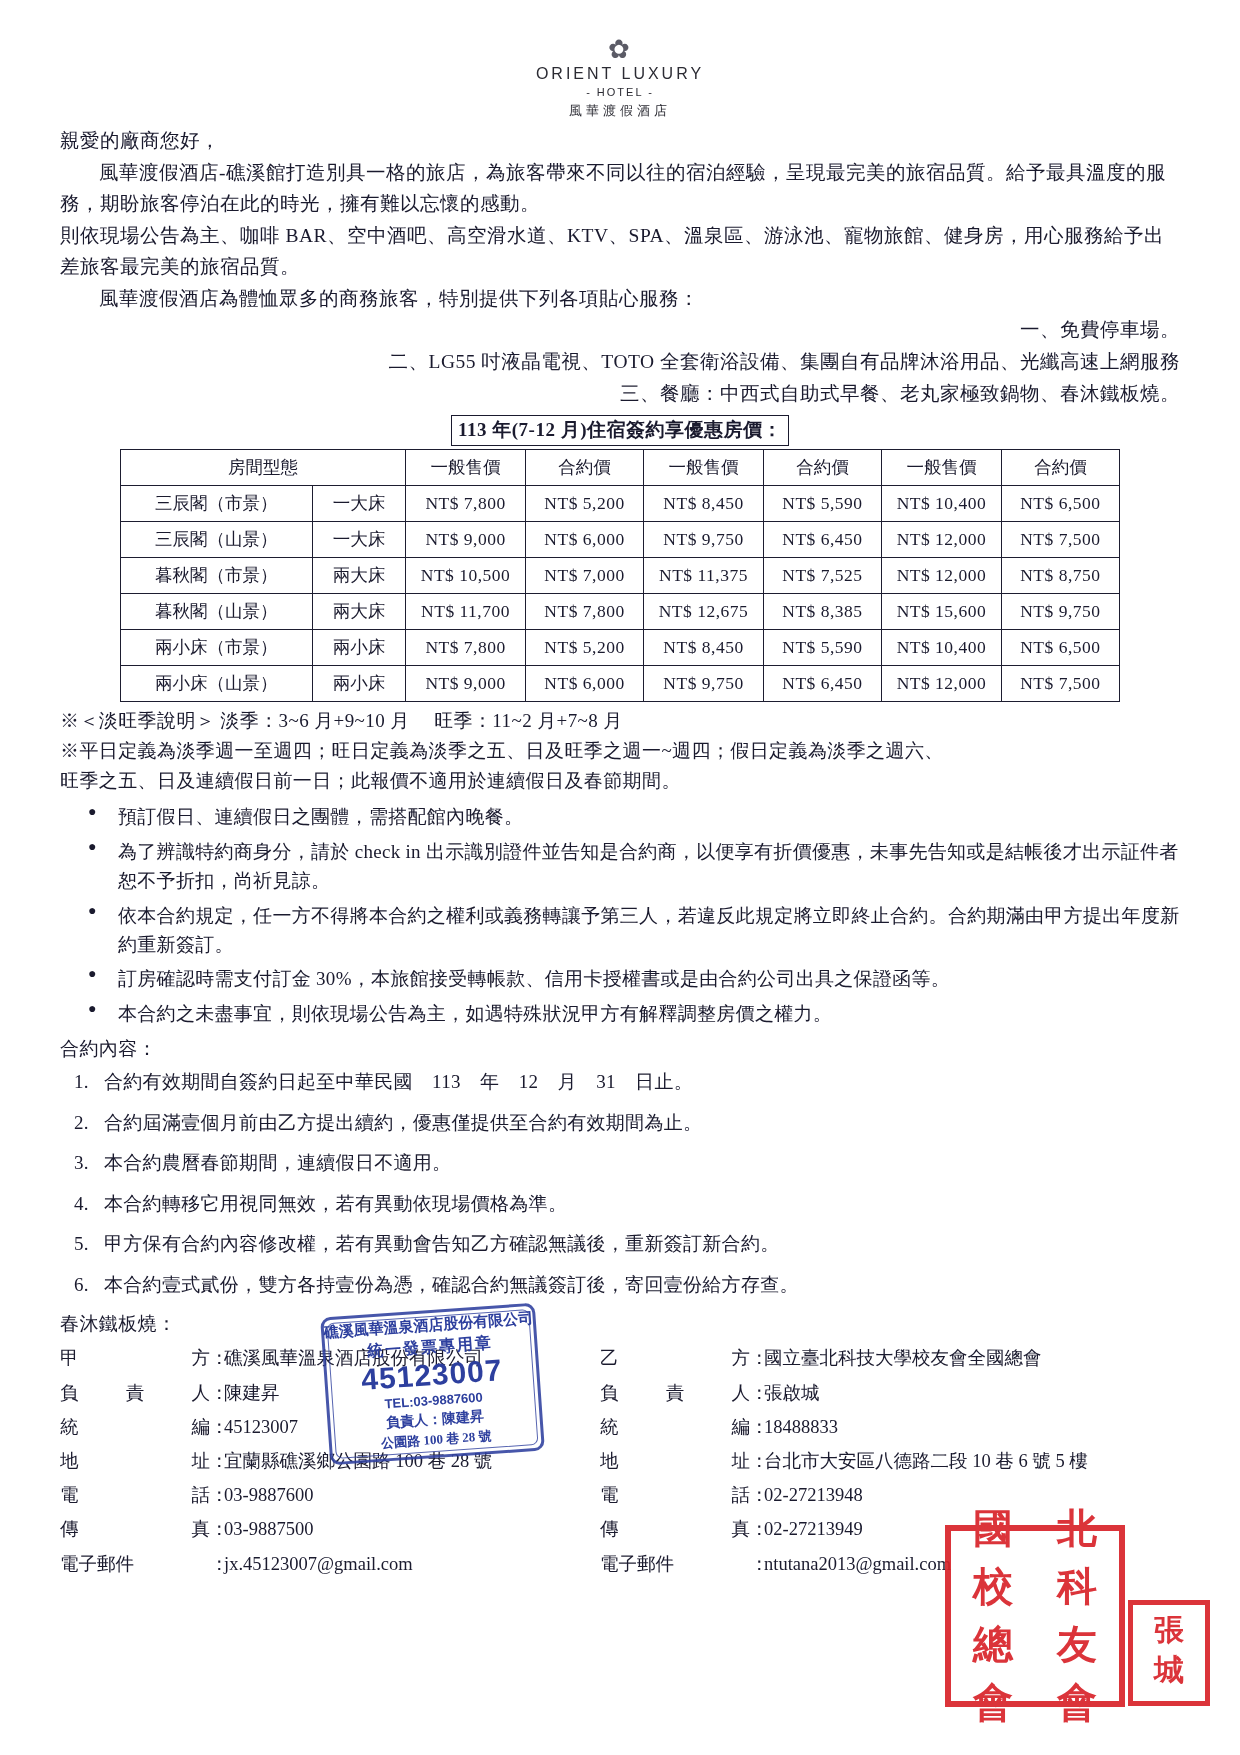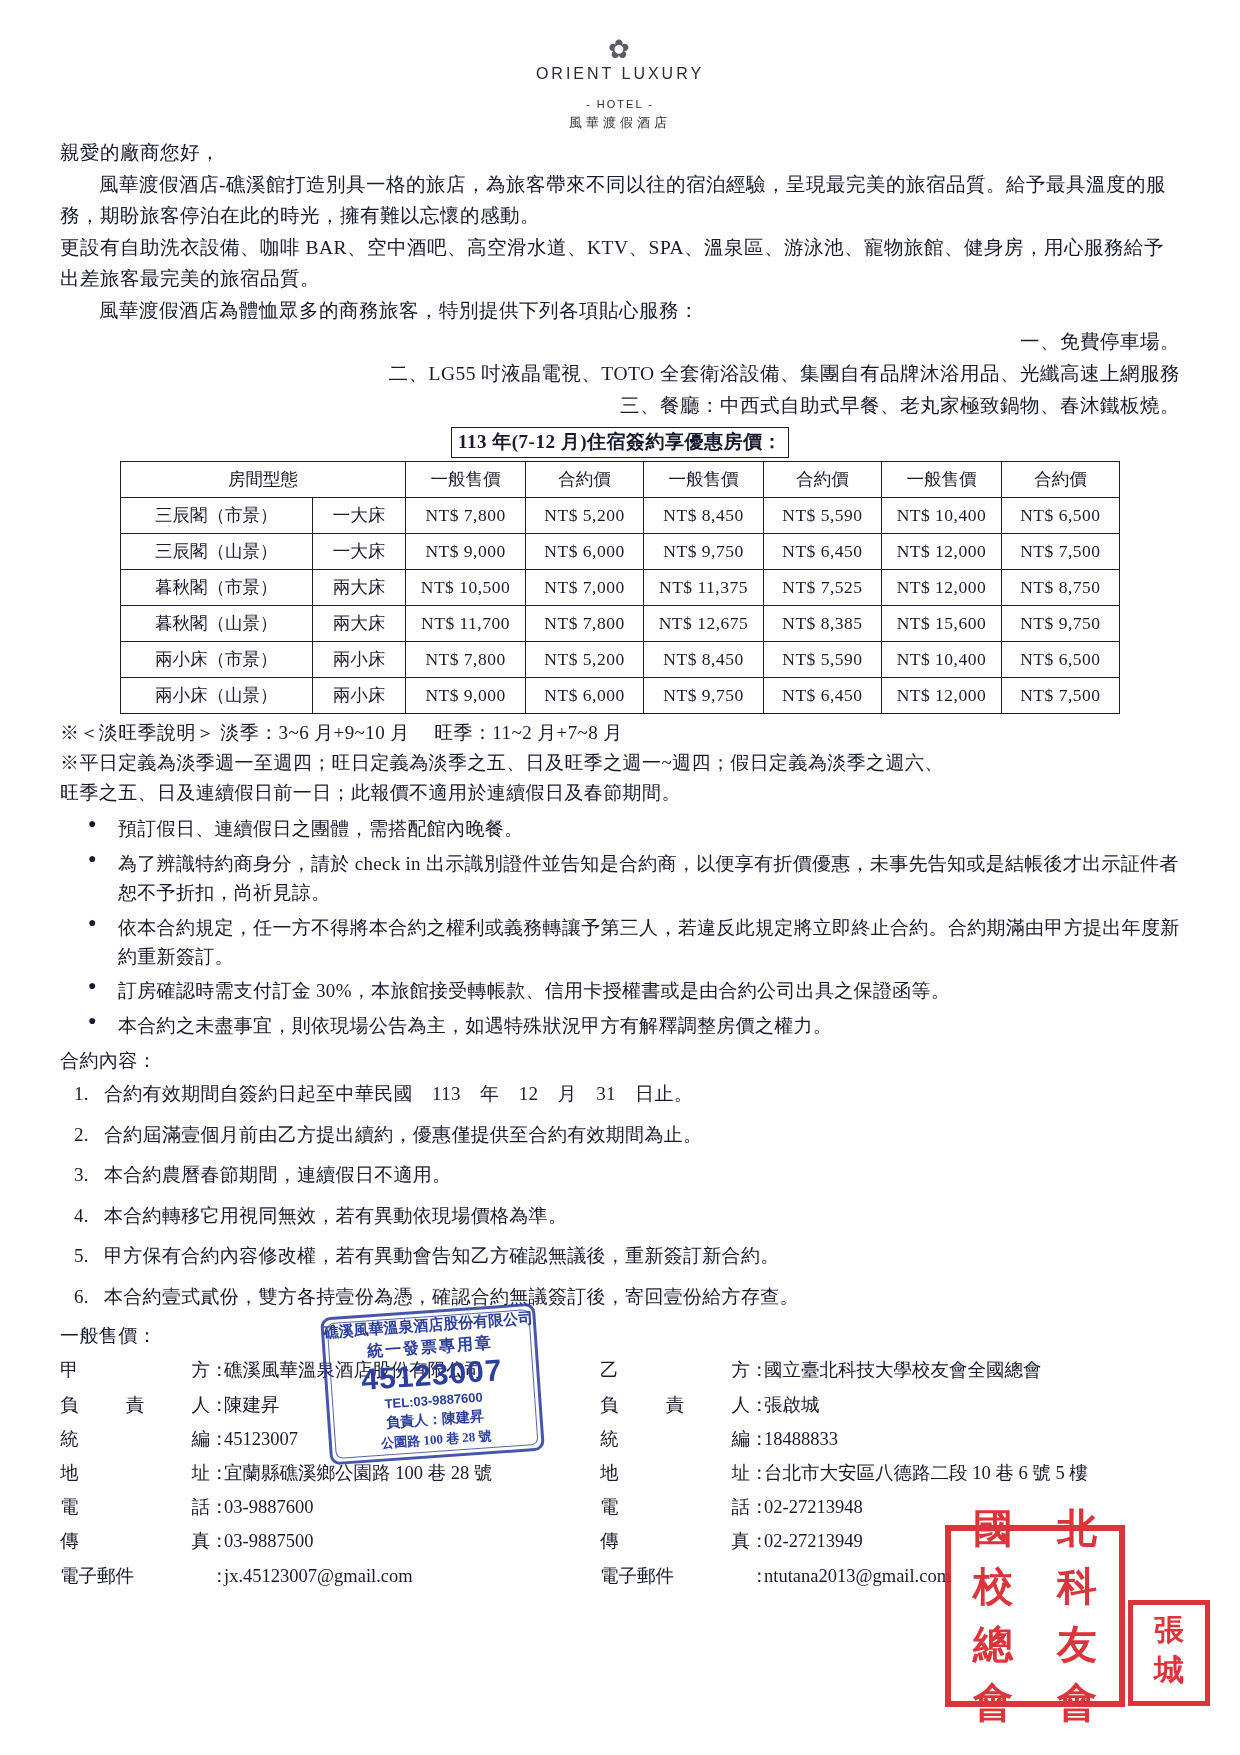--- a/index.html
+++ b/index.html
@@ -39,21 +39,21 @@
     font-family: "Liberation Sans", sans-serif;
     font-size: 16px;
     letter-spacing: 3px;
     color: #2b2b33;
   }
   .logo-sub {
     font-family: "Liberation Sans", sans-serif;
     font-size: 11px;
     letter-spacing: 2px;
     color: #2b2b33;
-    margin-top: 14px;
+    margin-top: 2px;
   }
   .logo-cn {
     font-size: 13px;
     letter-spacing: 4px;
     color: #2b2b33;
     margin-top: 3px;
   }
 
   
   .intro {
@@ -290,21 +290,21 @@
   <div class="logo-block">
     <div class="logo-mark">✿</div>
     <div class="logo-name">ORIENT LUXURY</div>
     <div class="logo-sub">- HOTEL -</div>
     <div class="logo-cn">風華渡假酒店</div>
   </div>
 
   <div class="intro">
     <p>親愛的廠商您好，</p>
     <p class="indent">風華渡假酒店-礁溪館打造別具一格的旅店，為旅客帶來不同以往的宿泊經驗，呈現最完美的旅宿品質。給予最具溫度的服務，期盼旅客停泊在此的時光，擁有難以忘懷的感動。</p>
-    <p>更設有自助洗衣設備、咖啡 BAR、空中酒吧、高空滑水道、KTV、SPA、溫泉區、游泳池、寵物旅館、健身房，用心服務給予出差旅客最完美的旅宿品質。</p>
+    <p>則依現場公告為主、咖啡 BAR、空中酒吧、高空滑水道、KTV、SPA、溫泉區、游泳池、寵物旅館、健身房，用心服務給予出差旅客最完美的旅宿品質。</p>
     <p class="indent">風華渡假酒店為體恤眾多的商務旅客，特別提供下列各項貼心服務：</p>
     <p class="list-line">一、免費停車場。</p>
     <p class="list-line">二、LG55 吋液晶電視、TOTO 全套衛浴設備、集團自有品牌沐浴用品、光纖高速上網服務</p>
     <p class="list-line">三、餐廳：中西式自助式早餐、老丸家極致鍋物、春沐鐵板燒。</p>
   </div>
 
   <div class="table-title">
     <span>113 年(7-12 月)住宿簽約享優惠房價：</span>
   </div>
 
@@ -400,21 +400,21 @@
   <div class="contract-head">合約內容：</div>
   <ol class="terms">
     <li>合約有效期間自簽約日起至中華民國　113　年　12　月　31　日止。</li>
     <li>合約屆滿壹個月前由乙方提出續約，優惠僅提供至合約有效期間為止。</li>
     <li>本合約農曆春節期間，連續假日不適用。</li>
     <li>本合約轉移它用視同無效，若有異動依現場價格為準。</li>
     <li>甲方保有合約內容修改權，若有異動會告知乙方確認無議後，重新簽訂新合約。</li>
     <li>本合約壹式貳份，雙方各持壹份為憑，確認合約無議簽訂後，寄回壹份給方存查。</li>
   </ol>
 
-  <div class="sign-title">一般售價：</div>
+  <div class="sign-title">春沐鐵板燒：</div>
   <div class="sign-grid">
 
     <div class="sign-col">
       <div class="sign-row">
         <div class="sign-label">
           <span>甲</span>
           <span>方</span>
         </div>
         <div class="sign-colon">：</div>
         <div class="sign-value">礁溪風華溫泉酒店股份有限公司</div>

